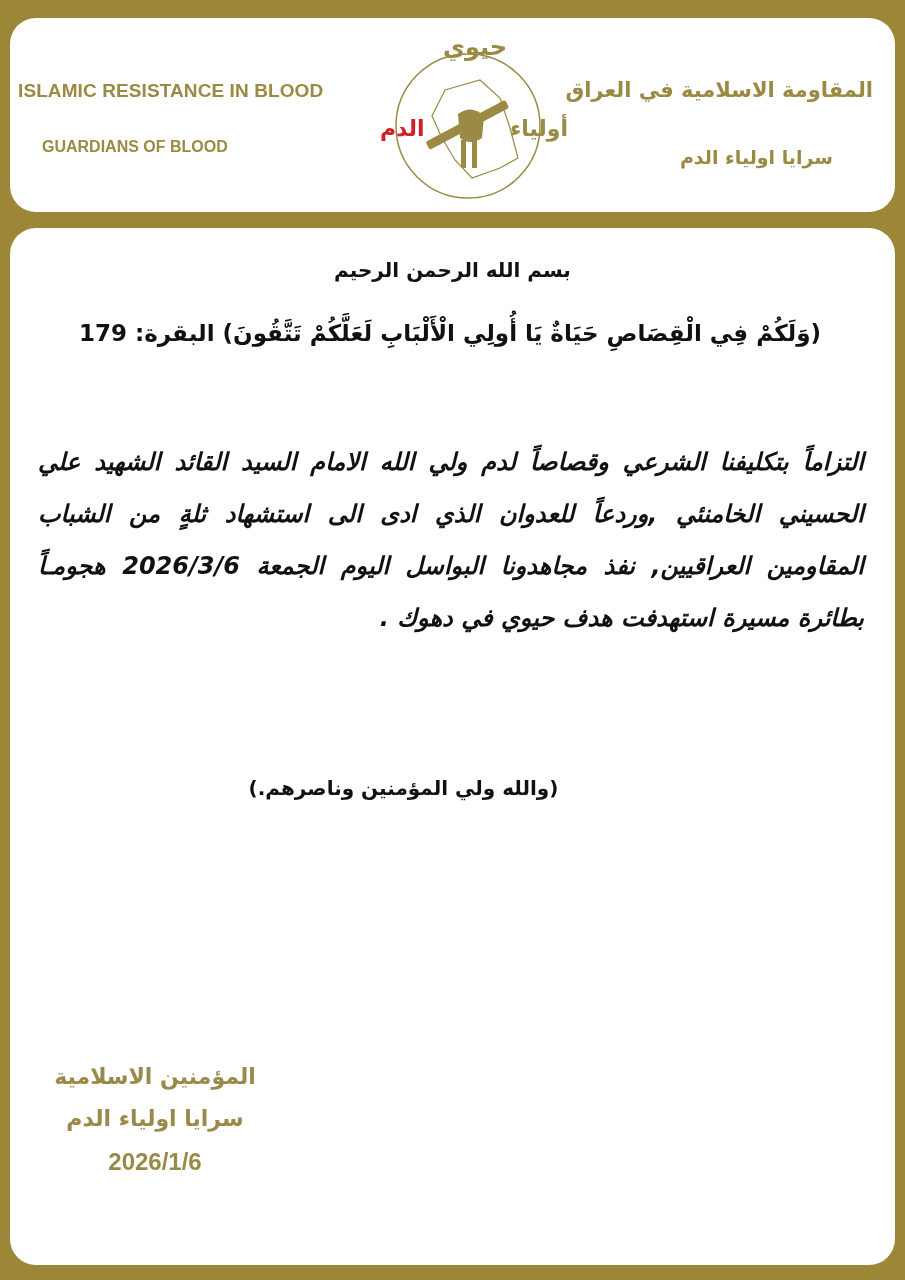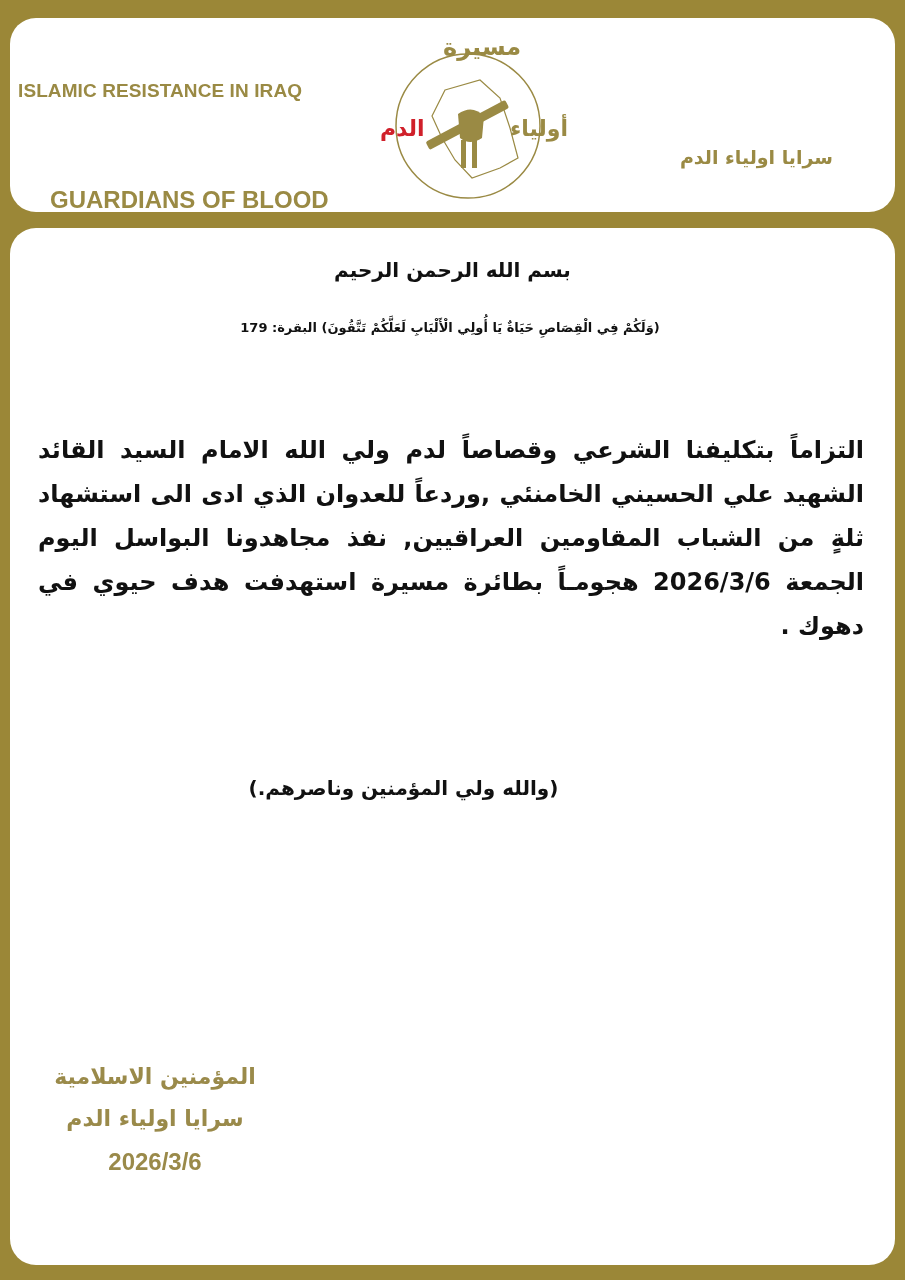--- a/index.html
+++ b/index.html
@@ -14,76 +14,77 @@
     border-radius: 26px;
   }
   #header-card { left: 10px; top: 18px; width: 885px; height: 194px; }
   #body-card { left: 10px; top: 228px; width: 885px; height: 1037px; }
 
   .en {
     position: absolute; color: #9a8a44; font-weight: bold;
     font-family: "Liberation Sans", sans-serif; white-space: nowrap;
   }
   #en-title { left: 8px; top: 62px; font-size: 19px; letter-spacing: 0.1px; }
-  #en-sub { left: 40px; top: 120px; font-size: 24px; margin-top: 48px; }
+  #en-sub { left: 32px; top: 120px; font-size: 16px; }
 
   .ar-head {
     position: absolute; color: #9a8a44; font-weight: bold; direction: rtl;
     font-family: "DejaVu Sans", sans-serif; white-space: nowrap; text-align: center;
   }
   #ar-title { right: 22px; top: 60px; font-size: 21px; }
   #ar-sub { right: 62px; top: 128px; font-size: 19px; }
 
   #logo { position: absolute; left: 350px; top: 10px; width: 210px; height: 178px; }
   .logo-word { position: absolute; font-weight: bold; direction: rtl; font-family: "DejaVu Sans", sans-serif; }
   #logo-top { left: 83px; top: 5px; font-size: 24px; color: #9a8a44; }
   #logo-left { left: 0px; top: 88px; font-size: 22px; color: #d0202a; margin-left: 20px; }
   #logo-right { left: 150px; top: 88px; font-size: 22px; color: #9a8a44; }
 
   .rtl { direction: rtl; text-align: center; }
   .body-text { position: absolute; color: #111; font-weight: bold; }
   #basmala { left: 0; width: 885px; top: 30px; font-size: 20px; }
-  #verse { left: 60px; width: 760px; top: 92px; font-size: 13px; }
+  #verse { left: 60px; width: 760px; top: 92px; font-size: 23px; }
   #paragraph {
-    left: 28px; width: 826px; top: 200px; font-size: 24px; line-height: 44px;
-    text-align: justify; text-align-last: right;
+    left: 28px; width: 826px; top: 208px; font-size: 24px; line-height: 52px;
+    text-align: justify; text-align-last: right; font-style: italic;
   }
   #closing { left: 0; width: 787px; top: 548px; font-size: 20px; }
 
   .sig { position: absolute; color: #9a8a4a; font-weight: bold; direction: rtl; text-align: center; }
   #sig-line1 { left: 30px; width: 230px; top: 836px; font-size: 22px; }
   #sig-line2 { left: 30px; width: 230px; top: 878px; font-size: 22px; }
   #sig-date { left: 30px; width: 230px; top: 920px; font-size: 24px; font-family: "Liberation Sans", sans-serif; direction: ltr; }
 </style>
 </head>
 <body>
 
 <div id="header-card" class="card">
-  <div id="en-title" class="en">ISLAMIC RESISTANCE IN IRAQ</div>
+  <div id="en-title" class="en">ISLAMIC RESISTANCE IN BLOOD</div>
   <div id="en-sub" class="en">GUARDIANS OF BLOOD</div>
 
   <div id="logo">
     <svg width="210" height="178" viewBox="0 0 210 178">
       <circle cx="108" cy="98" r="72" fill="none" stroke="#9a8a44" stroke-width="1.5"></circle>
       <path d="M85 62 L120 52 L140 70 L150 100 L158 130 L140 140 L112 150 L95 132 L82 110 L72 88 Z" fill="none" stroke="#9a8a44" stroke-width="1.2"></path>
       <rect x="62" y="92" width="90" height="9" rx="2" fill="#9a8a44" transform="rotate(-28 108 96)"></rect>
       <path d="M98 86 q14 -10 26 2 l-2 22 q-12 8 -22 0 z" fill="#9a8a44"></path>
       <rect x="101" y="112" width="5" height="28" fill="#9a8a44"></rect>
       <rect x="112" y="112" width="5" height="28" fill="#9a8a44"></rect>
     </svg>
-    <span id="logo-top" class="logo-word">مسيرة</span>
+    <span id="logo-top" class="logo-word">حيوي</span>
     <span id="logo-right" class="logo-word">أولياء</span>
     <span id="logo-left" class="logo-word">الدم</span>
   </div>
 
+  <div id="ar-title" class="ar-head">المقاومة الاسلامية في العراق</div>
   <div id="ar-sub" class="ar-head">سرايا اولياء الدم</div>
 </div>
 
 <div id="body-card" class="card">
   <div id="basmala" class="body-text rtl">بسم الله الرحمن الرحيم</div>
   <div id="verse" class="body-text rtl">(وَلَكُمْ فِي الْقِصَاصِ حَيَاةٌ يَا أُولِي الْأَلْبَابِ لَعَلَّكُمْ تَتَّقُونَ) البقرة: 179</div>
   <div id="paragraph" class="body-text" style="direction: rtl;">التزاماً بتكليفنا الشرعي وقصاصاً لدم ولي الله الامام السيد القائد الشهيد علي الحسيني الخامنئي ,وردعاً للعدوان الذي ادى الى استشهاد ثلةٍ من الشباب المقاومين العراقيين, نفذ مجاهدونا البواسل اليوم الجمعة 2026/3/6 هجومـاً بطائرة مسيرة استهدفت هدف حيوي في دهوك .</div>
   <div id="closing" class="body-text rtl">(والله ولي المؤمنين وناصرهم.)</div>
 
   <div id="sig-line1" class="sig">المؤمنين الاسلامية</div>
   <div id="sig-line2" class="sig">سرايا اولياء الدم</div>
-  <div id="sig-date" class="sig">2026/3/6</div>
+  <div id="sig-date" class="sig">2026/1/6</div>
 </div>
 
 </body></html>

